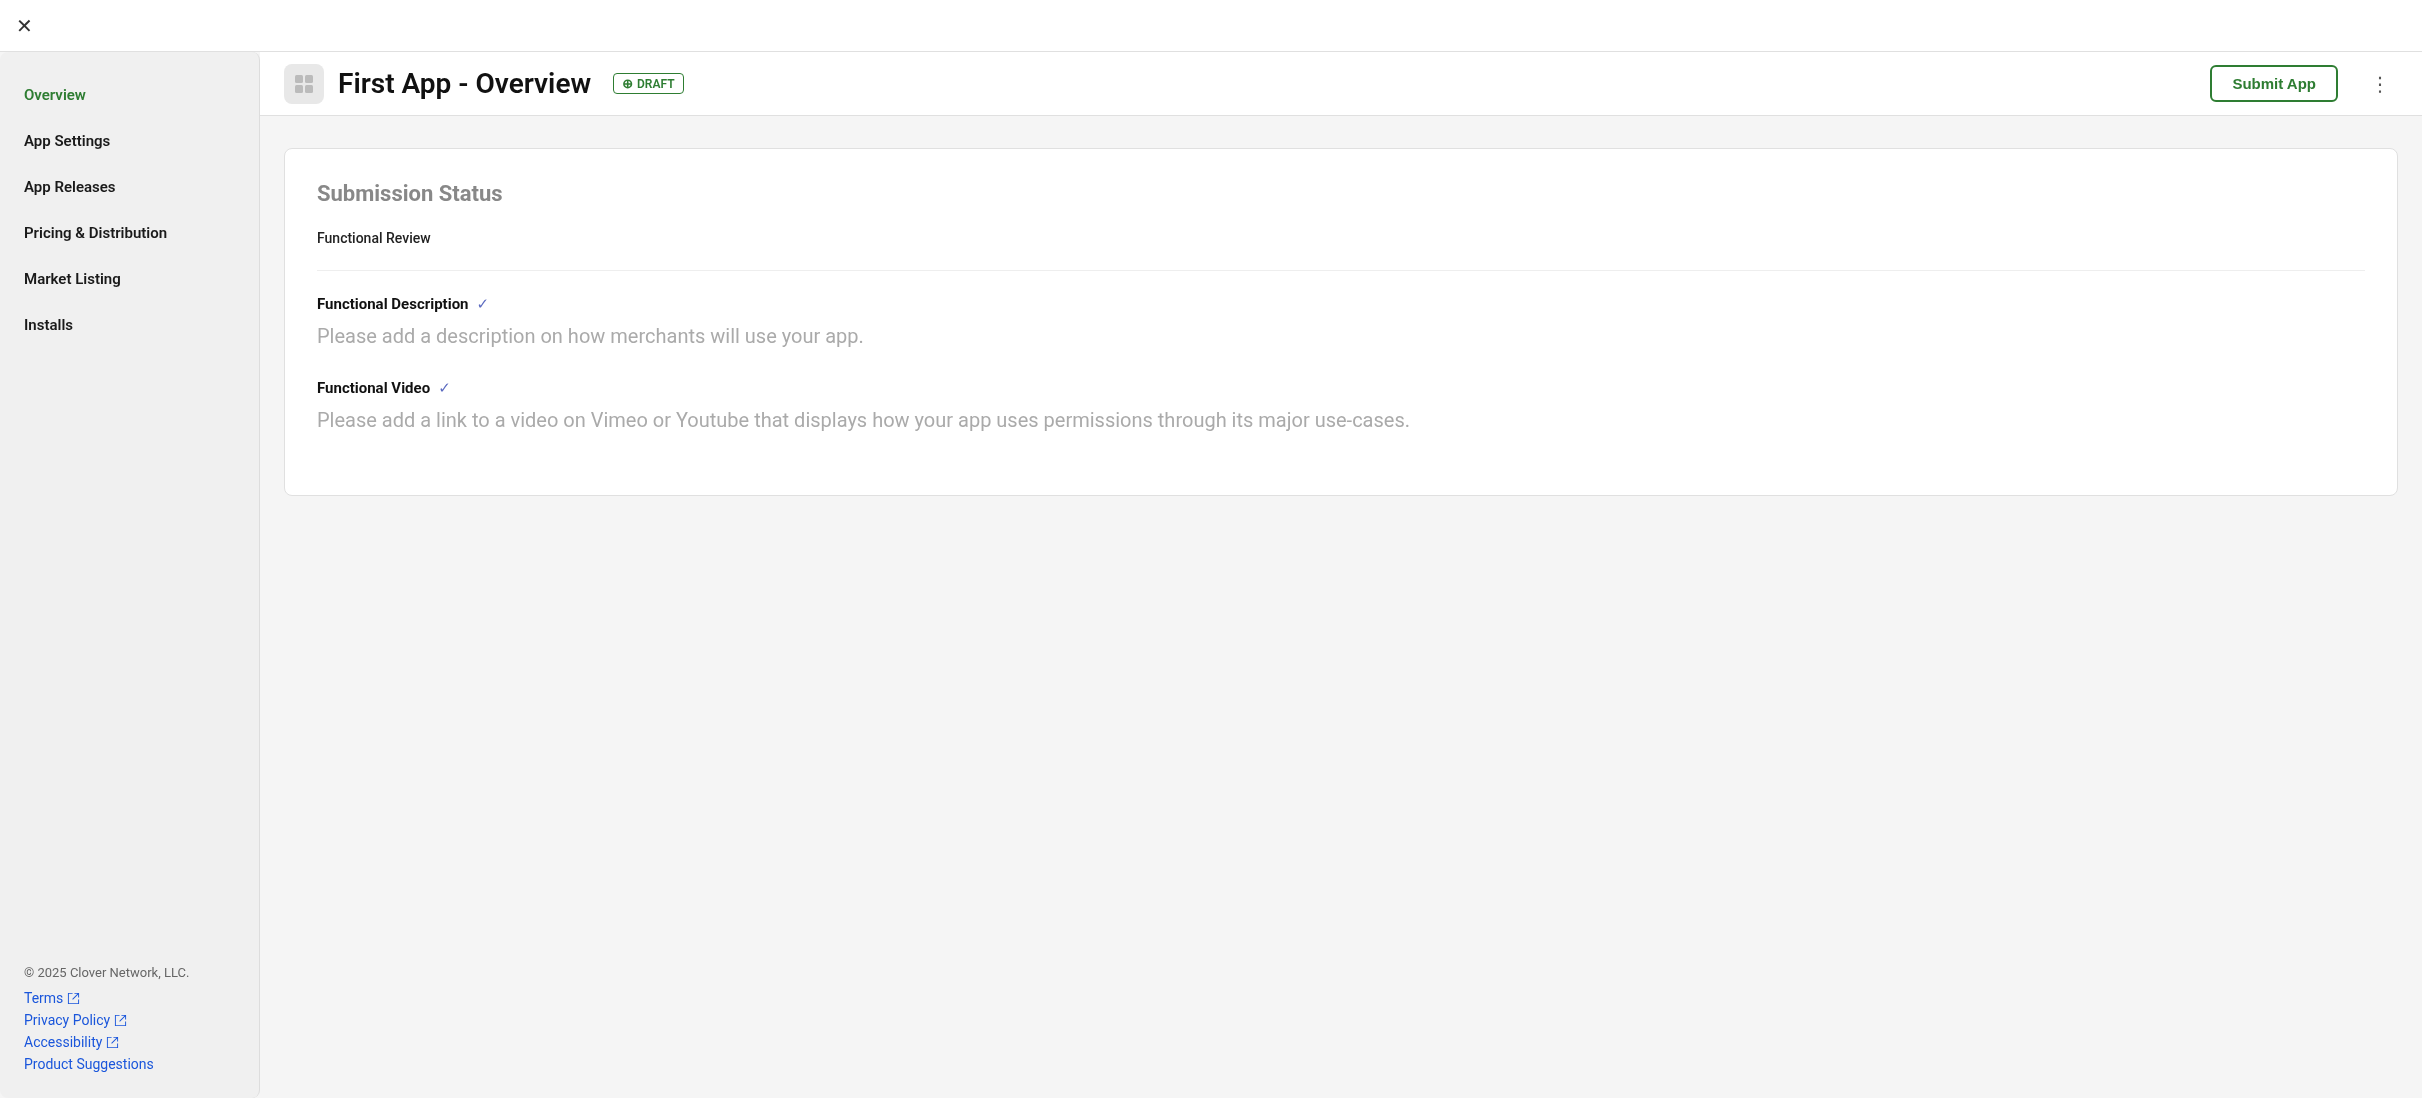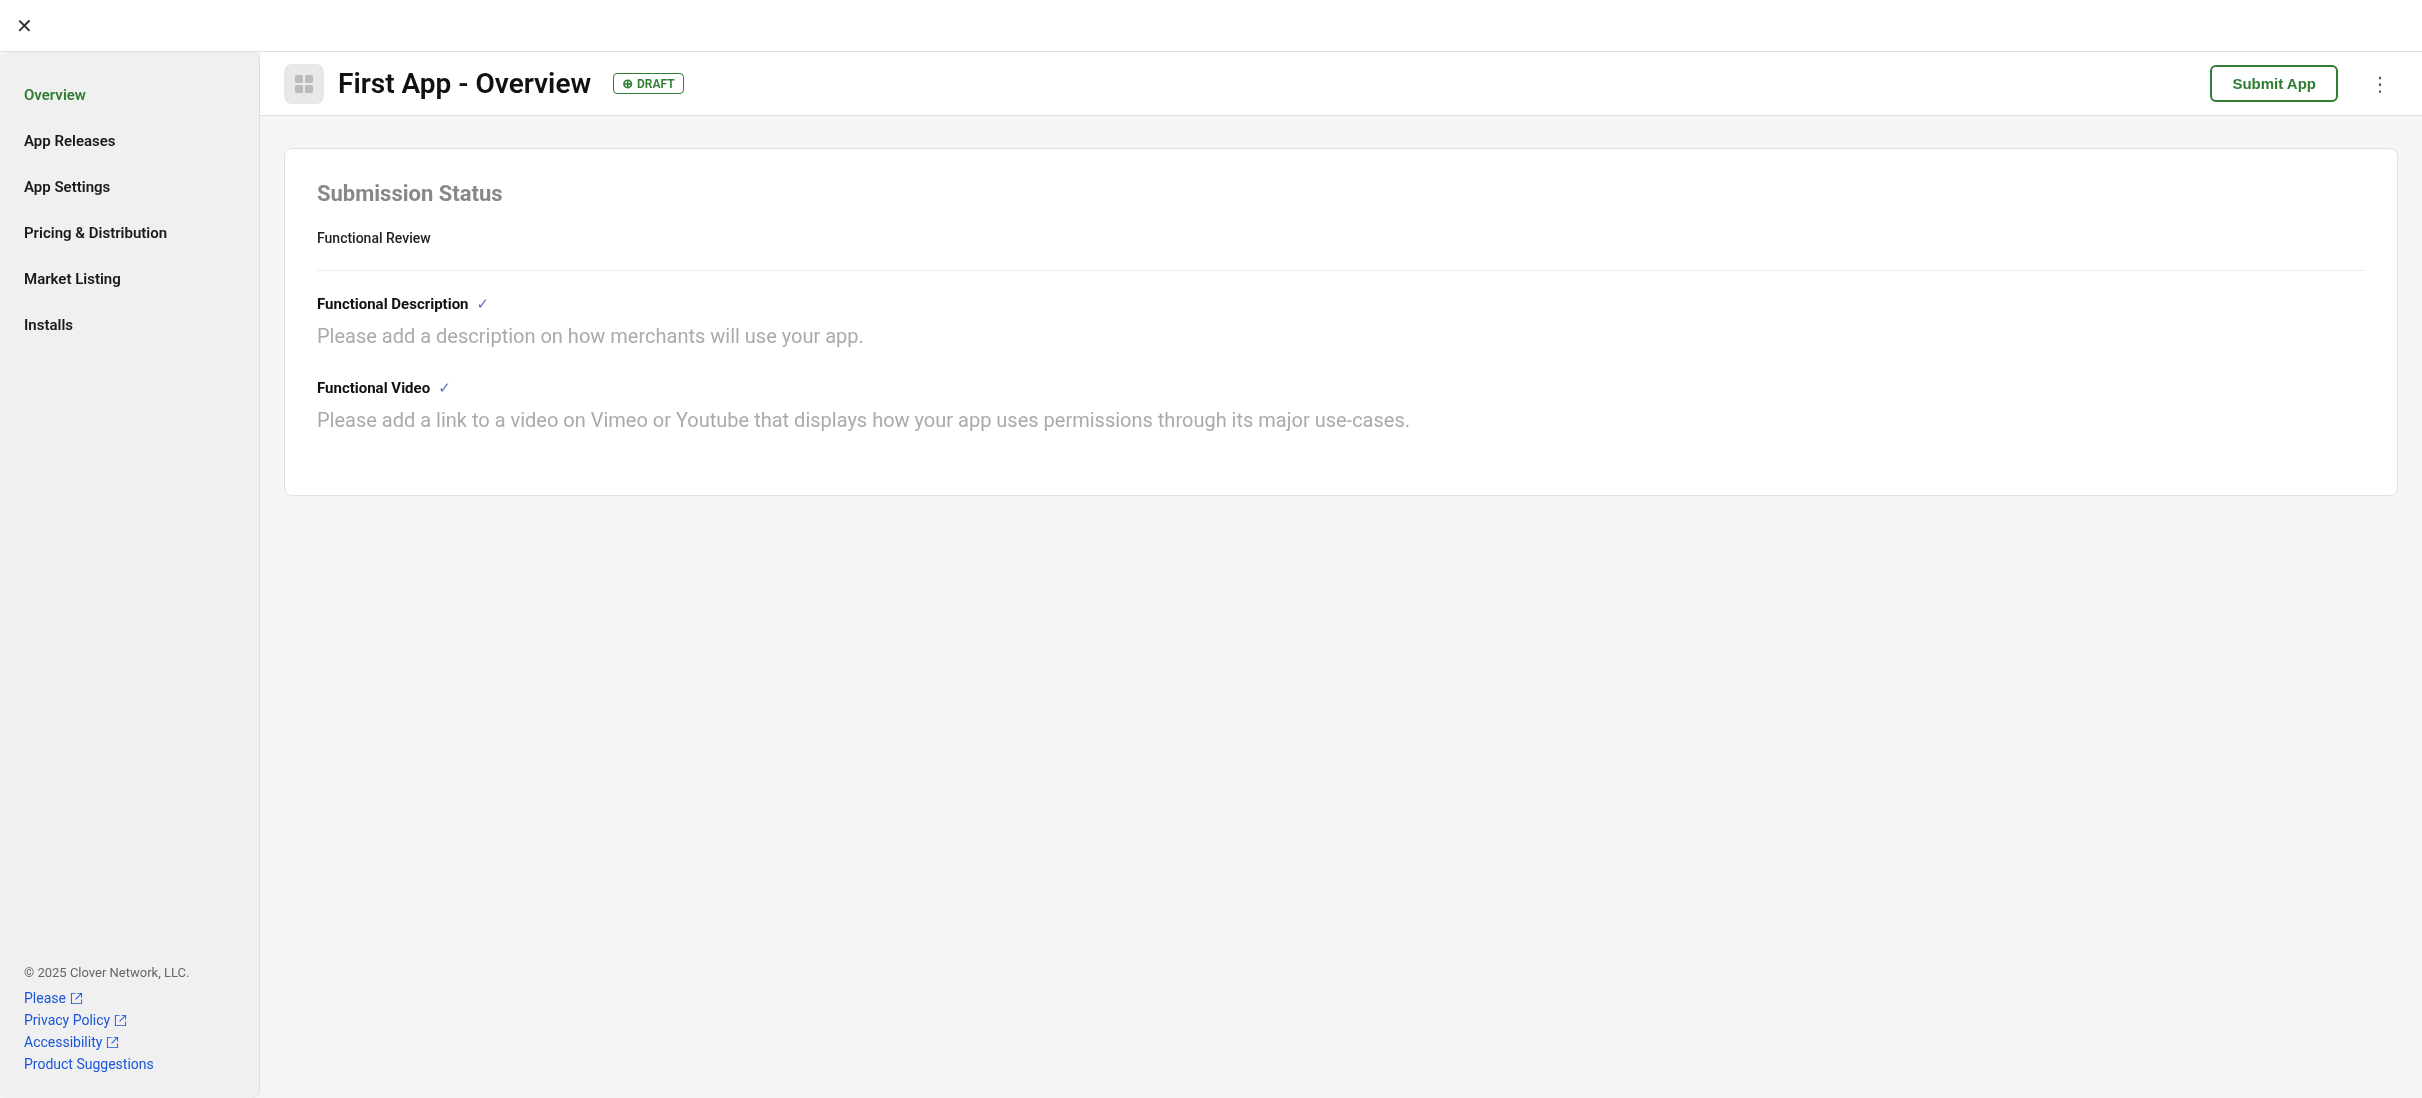--- a/index.html
+++ b/index.html
@@ -229,30 +229,30 @@
 
 <div class="top-bar">
   <span class="close-icon">✕</span>
 </div>
 
 <div class="layout">
 
   <aside class="sidebar">
     <nav class="sidebar-nav">
       <a class="sidebar-item active">Overview</a>
+      <a class="sidebar-item">App Settings</a>
       <a class="sidebar-item">App Releases</a>
-      <a class="sidebar-item">App Settings</a>
       <a class="sidebar-item">Pricing &amp; Distribution</a>
       <a class="sidebar-item">Market Listing</a>
       <a class="sidebar-item">Installs</a>
     </nav>
     <div class="sidebar-footer">
       <div class="copyright">© 2025 Clover Network, LLC.</div>
       <a href="#">
-        <span>Please</span>
+        <span>Terms</span>
         <svg class="ext-icon" viewBox="0 0 14 14" fill="none" xmlns="http://www.w3.org/2000/svg">
           <path d="M2 2h4V1H1v12h12V8h-1v4H2V2z" fill="#1a56db"></path>
           <path d="M8 1v1h3.293L5.646 7.646l.708.708L12 2.707V6h1V1H8z" fill="#1a56db"></path>
         </svg>
       </a>
       <a href="#">
         <span>Privacy Policy</span>
         <svg class="ext-icon" viewBox="0 0 14 14" fill="none" xmlns="http://www.w3.org/2000/svg">
           <path d="M2 2h4V1H1v12h12V8h-1v4H2V2z" fill="#1a56db"></path>
           <path d="M8 1v1h3.293L5.646 7.646l.708.708L12 2.707V6h1V1H8z" fill="#1a56db"></path>

